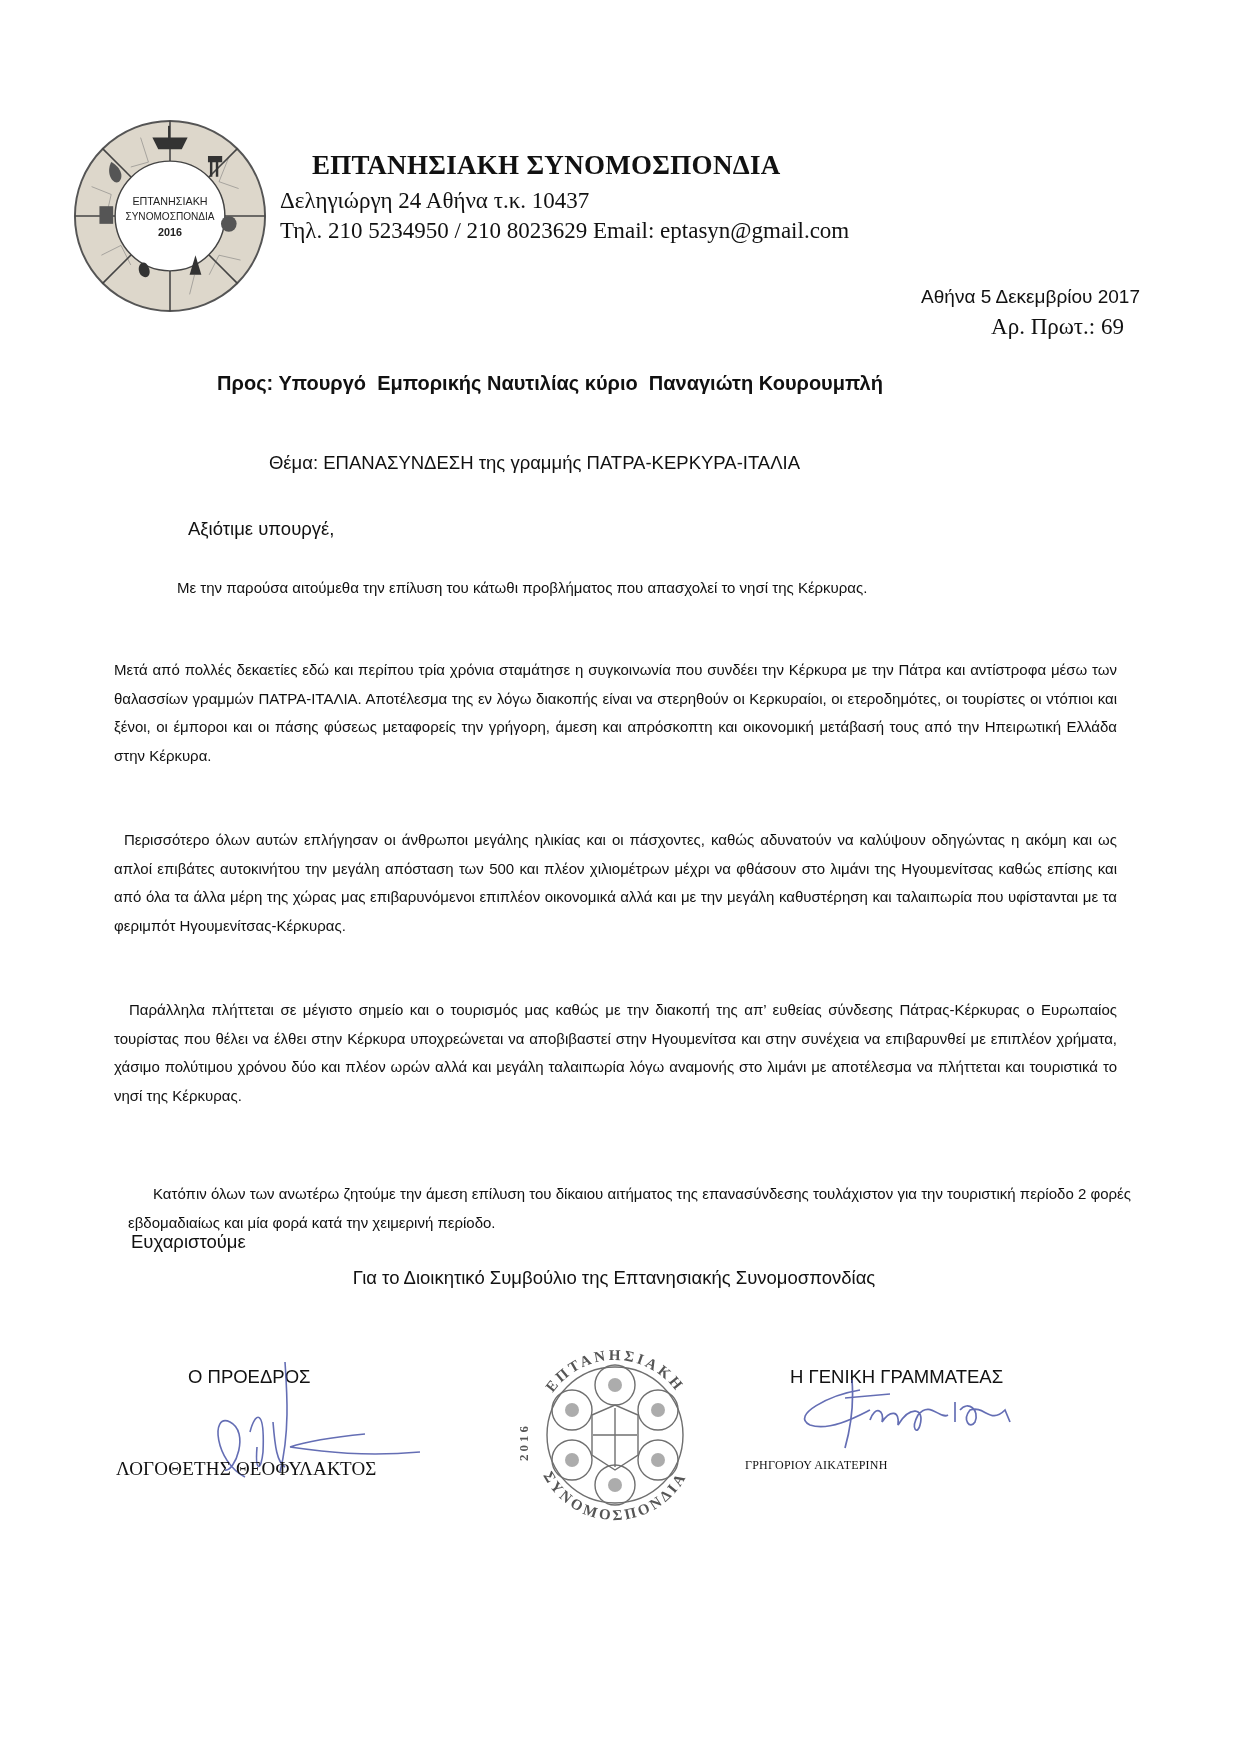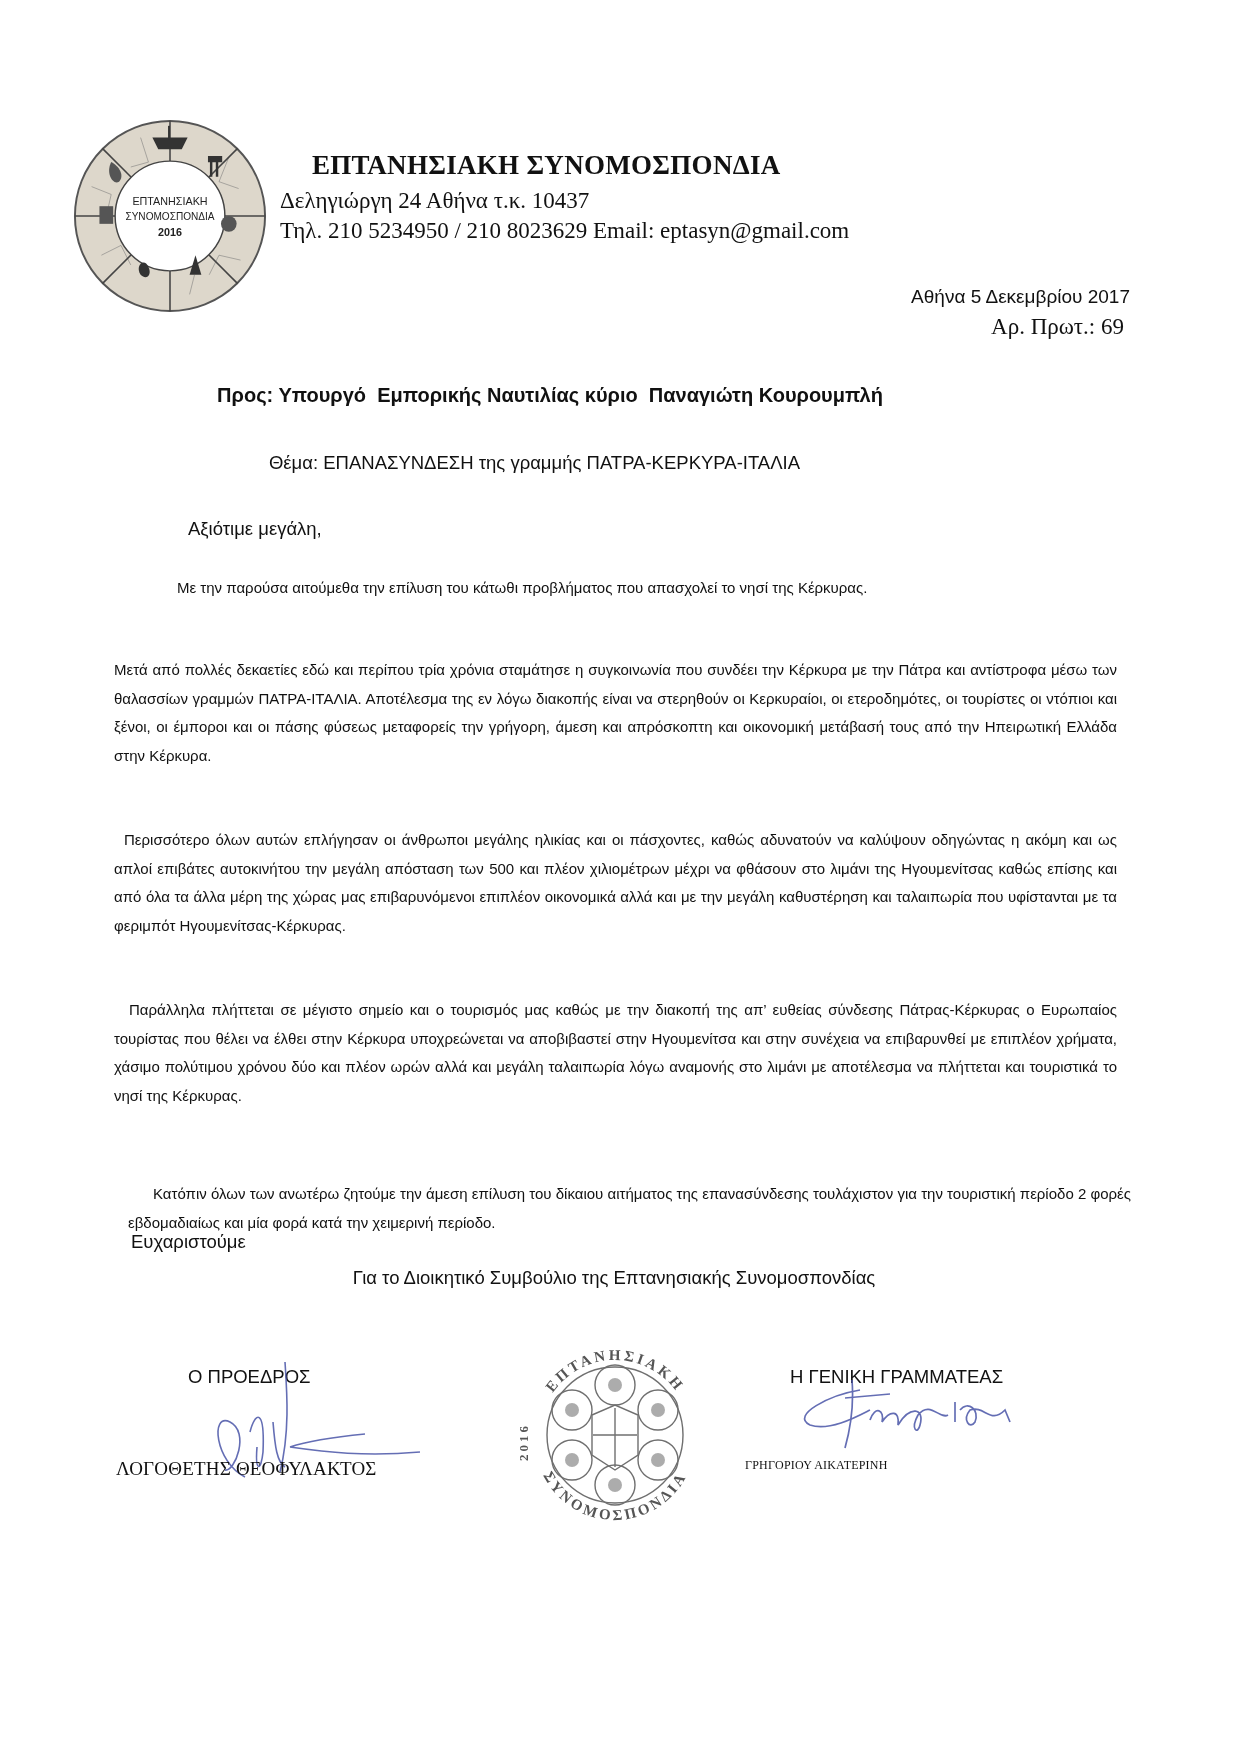--- a/index.html
+++ b/index.html
@@ -7,24 +7,24 @@
     .abs { position: absolute; }
     .serif { font-family: "Liberation Serif", "DejaVu Serif", serif; }
     .sans { font-family: "Liberation Sans", "DejaVu Sans", sans-serif; }
 
     
     #logo { left: 72px; top: 118px; width: 196px; height: 196px; }
     #org-name { left: 280px; top: 150px; font-size: 27px; font-weight: bold; letter-spacing: 0.3px; white-space: nowrap; margin-left: 32px; }
     #org-address { left: 280px; top: 188px; font-size: 23px; white-space: nowrap; }
     #org-contact { left: 280px; top: 218px; font-size: 23px; white-space: nowrap; }
 
-    #date-line { right: 110px; top: 286px; font-size: 19px; white-space: nowrap; text-align: center; }
+    #date-line { right: 100px; top: 286px; font-size: 19px; white-space: nowrap; text-align: center; }
     #protocol-line { right: 116px; top: 314px; font-size: 23px; white-space: nowrap; text-align: left; margin-left: 43px; }
 
-    #recipient { left: 0; width: 1100px; top: 384px; text-align: center; font-size: 20px; font-weight: bold; white-space: pre; }
+    #recipient { left: 0; width: 1100px; top: 372px; text-align: center; font-size: 20px; font-weight: bold; white-space: pre; }
     #subject { left: 0; width: 1069px; top: 452px; text-align: center; font-size: 18.5px; white-space: nowrap; }
 
     #salutation { left: 188px; top: 518px; font-size: 18.5px; }
 
     .para { left: 114px; width: 1003px; font-size: 15px; line-height: 28.5px; text-align: justify; }
     #p1 { top: 574px; text-indent: 63px; }
     #p2 { top: 656px; }
     #p3 { top: 826px; text-indent: 10px; }
     #p4 { top: 996px; text-indent: 15px; }
     #p5 { top: 1166px; text-indent: 25px; }
@@ -81,21 +81,21 @@
 <div id="org-name" class="abs serif">ΕΠΤΑΝΗΣΙΑΚΗ ΣΥΝΟΜΟΣΠΟΝΔΙΑ</div>
 <div id="org-address" class="abs serif">Δεληγιώργη 24 Αθήνα τ.κ. 10437</div>
 <div id="org-contact" class="abs serif">Τηλ. 210 5234950 / 210 8023629 Email: eptasyn@gmail.com</div>
 
 <div id="date-line" class="abs sans">Αθήνα 5 Δεκεμβρίου 2017</div>
 <div id="protocol-line" class="abs serif">Αρ. Πρωτ.: 69</div>
 
 <div id="recipient" class="abs sans">Προς: Υπουργό  Εμπορικής Ναυτιλίας κύριο  Παναγιώτη Κουρουμπλή</div>
 <div id="subject" class="abs sans">Θέμα: ΕΠΑΝΑΣΥΝΔΕΣΗ της γραμμής ΠΑΤΡΑ-ΚΕΡΚΥΡΑ-ΙΤΑΛΙΑ</div>
 
-<div id="salutation" class="abs sans">Αξιότιμε μεγάλη,</div>
+<div id="salutation" class="abs sans">Αξιότιμε υπουργέ,</div>
 
 <p id="p1" class="abs para sans" style="margin:0">Με την παρούσα αιτούμεθα την επίλυση του κάτωθι προβλήματος που απασχολεί το νησί της Κέρκυρας.</p>
 <p id="p2" class="abs para sans" style="margin:0">Μετά από πολλές δεκαετίες εδώ και περίπου τρία χρόνια σταμάτησε η συγκοινωνία που συνδέει την Κέρκυρα με την  Πάτρα και αντίστροφα μέσω των θαλασσίων γραμμών ΠΑΤΡΑ-ΙΤΑΛΙΑ. Αποτέλεσμα της εν λόγω διακοπής είναι να στερηθούν οι Κερκυραίοι, οι ετεροδημότες, οι τουρίστες οι ντόπιοι και ξένοι, οι έμποροι και οι πάσης φύσεως μεταφορείς την γρήγορη, άμεση και απρόσκοπτη και οικονομική μετάβασή τους από την Ηπειρωτική Ελλάδα στην Κέρκυρα.</p>
 <p id="p3" class="abs para sans" style="margin:0">Περισσότερο όλων αυτών επλήγησαν οι άνθρωποι μεγάλης ηλικίας και οι πάσχοντες, καθώς αδυνατούν να καλύψουν οδηγώντας η ακόμη και ως απλοί επιβάτες αυτοκινήτου την μεγάλη απόσταση των 500 και πλέον χιλιομέτρων μέχρι να φθάσουν στο λιμάνι της Ηγουμενίτσας καθώς επίσης και από όλα τα άλλα μέρη της χώρας μας επιβαρυνόμενοι επιπλέον οικονομικά αλλά και με την μεγάλη καθυστέρηση και ταλαιπωρία που υφίστανται με τα φεριμπότ Ηγουμενίτσας-Κέρκυρας.</p>
 <p id="p4" class="abs para sans" style="margin:0">Παράλληλα πλήττεται σε μέγιστο σημείο και ο τουρισμός μας καθώς με την διακοπή της απ’ ευθείας σύνδεσης Πάτρας-Κέρκυρας ο Ευρωπαίος τουρίστας που θέλει να έλθει στην Κέρκυρα υποχρεώνεται να αποβιβαστεί στην Ηγουμενίτσα και στην συνέχεια να επιβαρυνθεί με επιπλέον χρήματα, χάσιμο πολύτιμου χρόνου δύο και πλέον ωρών αλλά και μεγάλη ταλαιπωρία λόγω αναμονής στο λιμάνι με αποτέλεσμα να πλήττεται και τουριστικά το νησί της Κέρκυρας.</p>
 <p id="p5" class="abs para sans" style="margin:14px">Κατόπιν όλων των ανωτέρω ζητούμε την άμεση επίλυση του δίκαιου αιτήματος της επανασύνδεσης τουλάχιστον για την τουριστική περίοδο 2 φορές εβδομαδιαίως και μία φορά κατά την χειμερινή περίοδο.</p>
 
 <div id="thanks" class="abs sans">Ευχαριστούμε</div>
 <div id="board-line" class="abs sans">Για το Διοικητικό Συμβούλιο της Επτανησιακής Συνομοσπονδίας</div>
 

